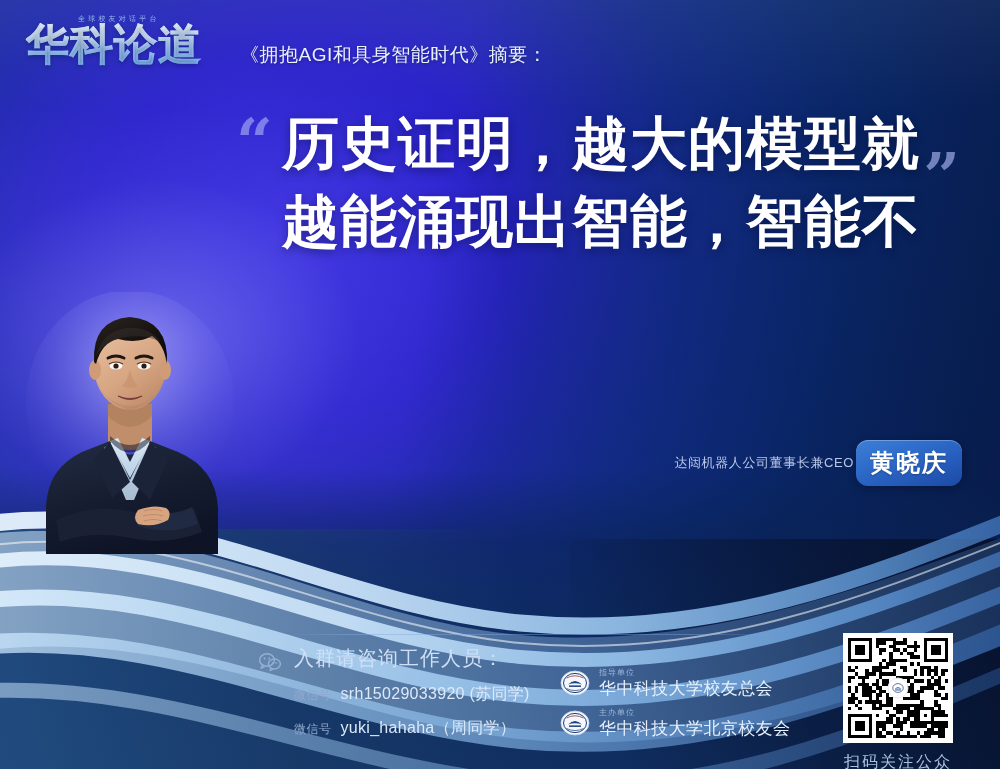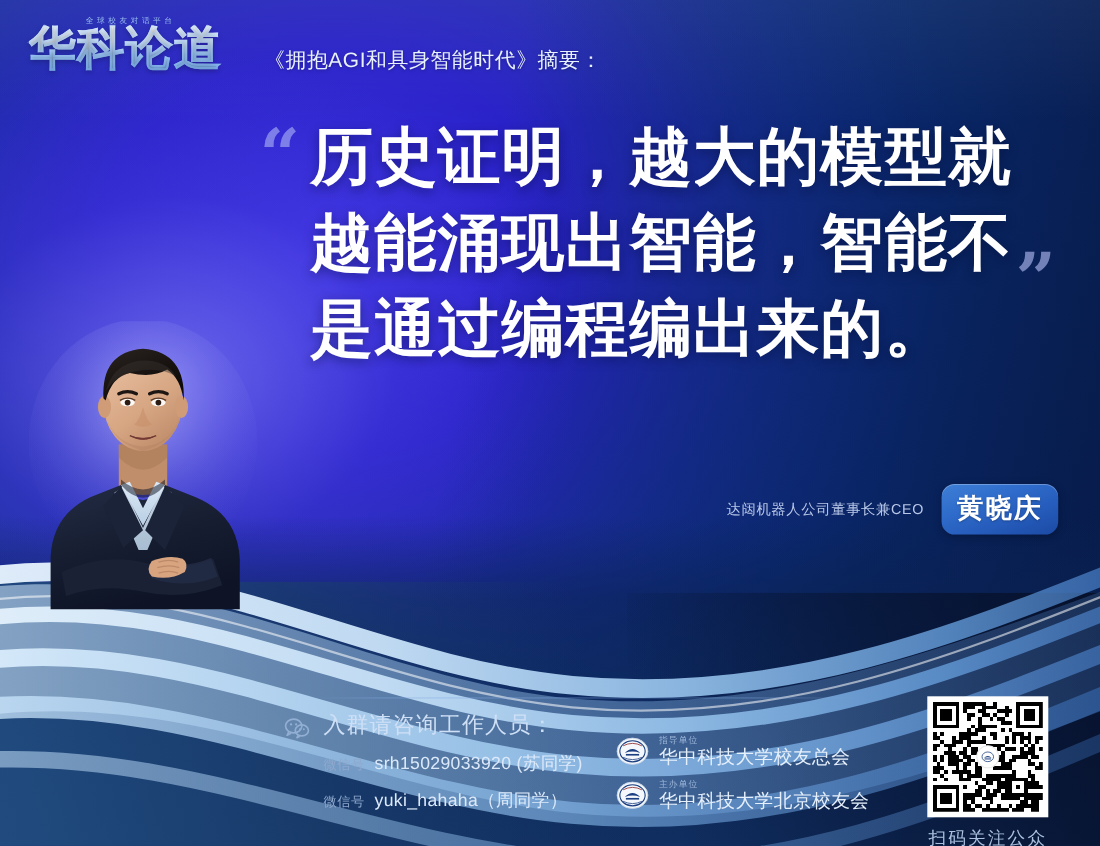--- a/index.html
+++ b/index.html
@@ -96,21 +96,21 @@
   .quote-close {
     position:absolute; right:-8px; bottom:52px;
     font-size:64px; line-height:1; font-weight:bold;
     color:rgba(185,195,250,0.6);
     font-family:"DejaVu Serif","Liberation Serif",serif;
   }
 
   
   .attrib {
     position:absolute; right:38px; top:440px;
-    display:flex; align-items:center; gap:16px;
+    display:flex; align-items:center; gap:2px;
   }
   .attrib-role {
     font-size:13px; color:#b9c8e8; letter-spacing:.6px; white-space:nowrap;
   }
   .name-badge {
     display:flex; align-items:center; justify-content:center;
     min-width:98px; height:46px; padding:0 14px;
     border-radius:12px;
     background:linear-gradient(160deg,#3e7fd6 0%,#2f6ccb 35%,#2357b6 75%,#1b4aa3 100%);
     box-shadow:0 2px 8px rgba(0,0,0,0.28), inset 0 1px 0 rgba(255,255,255,0.28);
@@ -308,21 +308,20 @@
       <div class="logo-main">华科论道</div>
     </div>
     <div class="header-title">《拥抱AGI和具身智能时代》摘要：</div>
   </div>
 
   <div class="quote-block">
     <div class="quote-open">“</div>
     <div class="quote-lines">
       <div class="qline">历史证明，越大的模型就</div>
       <div class="qline">越能涌现出智能，智能不</div>
-      <div class="qline l3">是通过编程编出来的。</div>
     </div>
     <div class="quote-close">”</div>
   </div>
 
   <div class="attrib">
     <div class="attrib-role">达闼机器人公司董事长兼CEO</div>
     <div class="name-badge">
       <span>黄晓庆</span>
     </div>
   </div>

